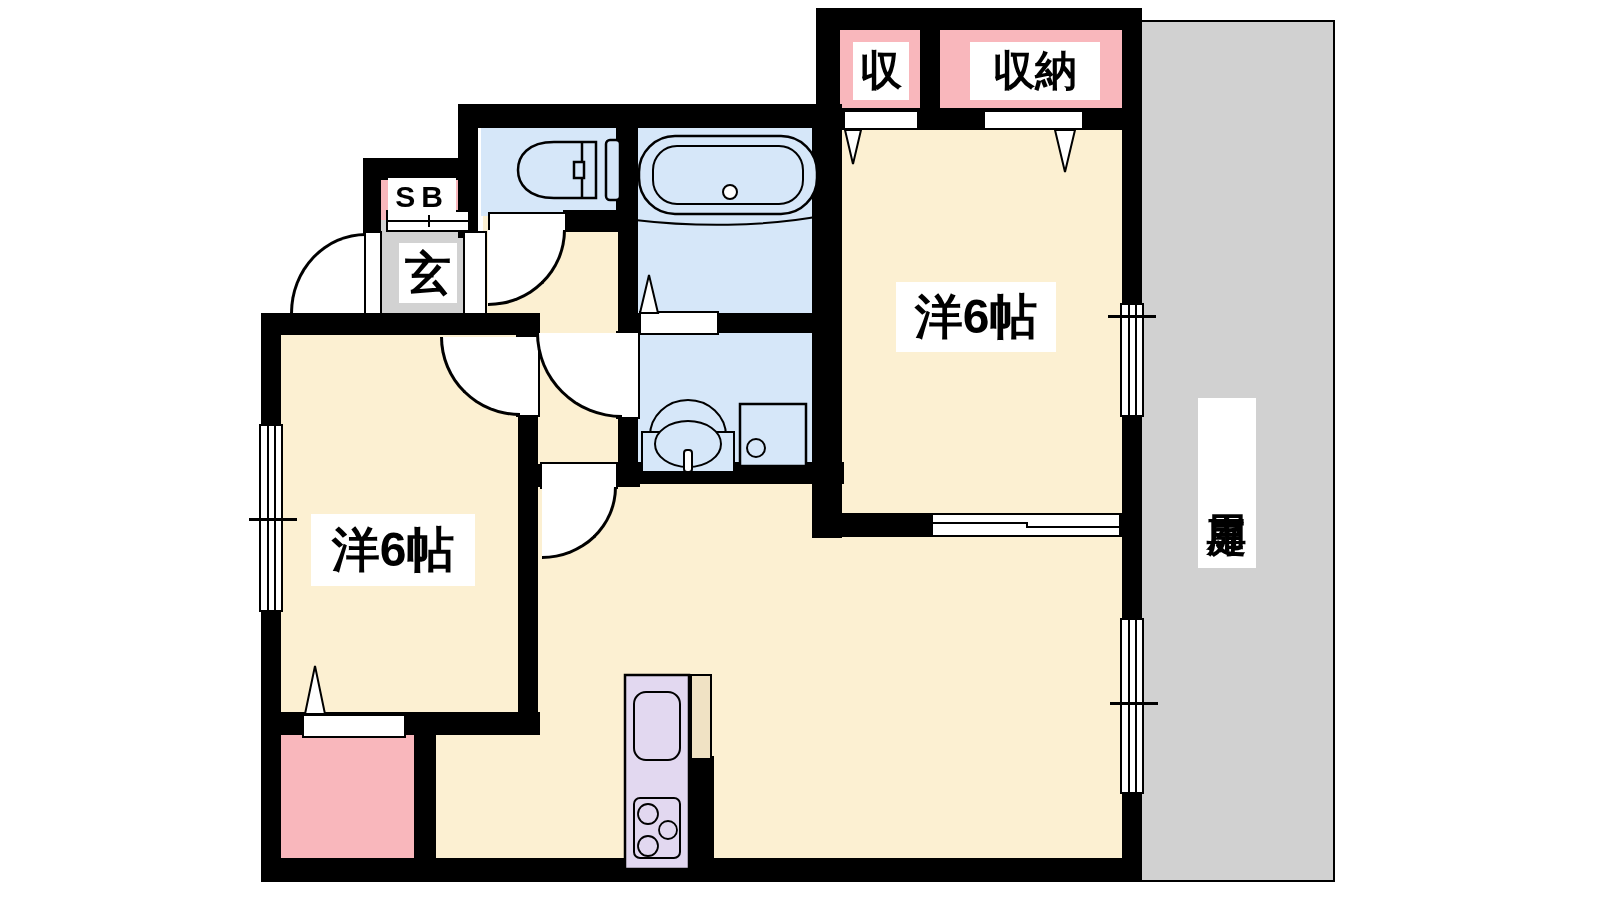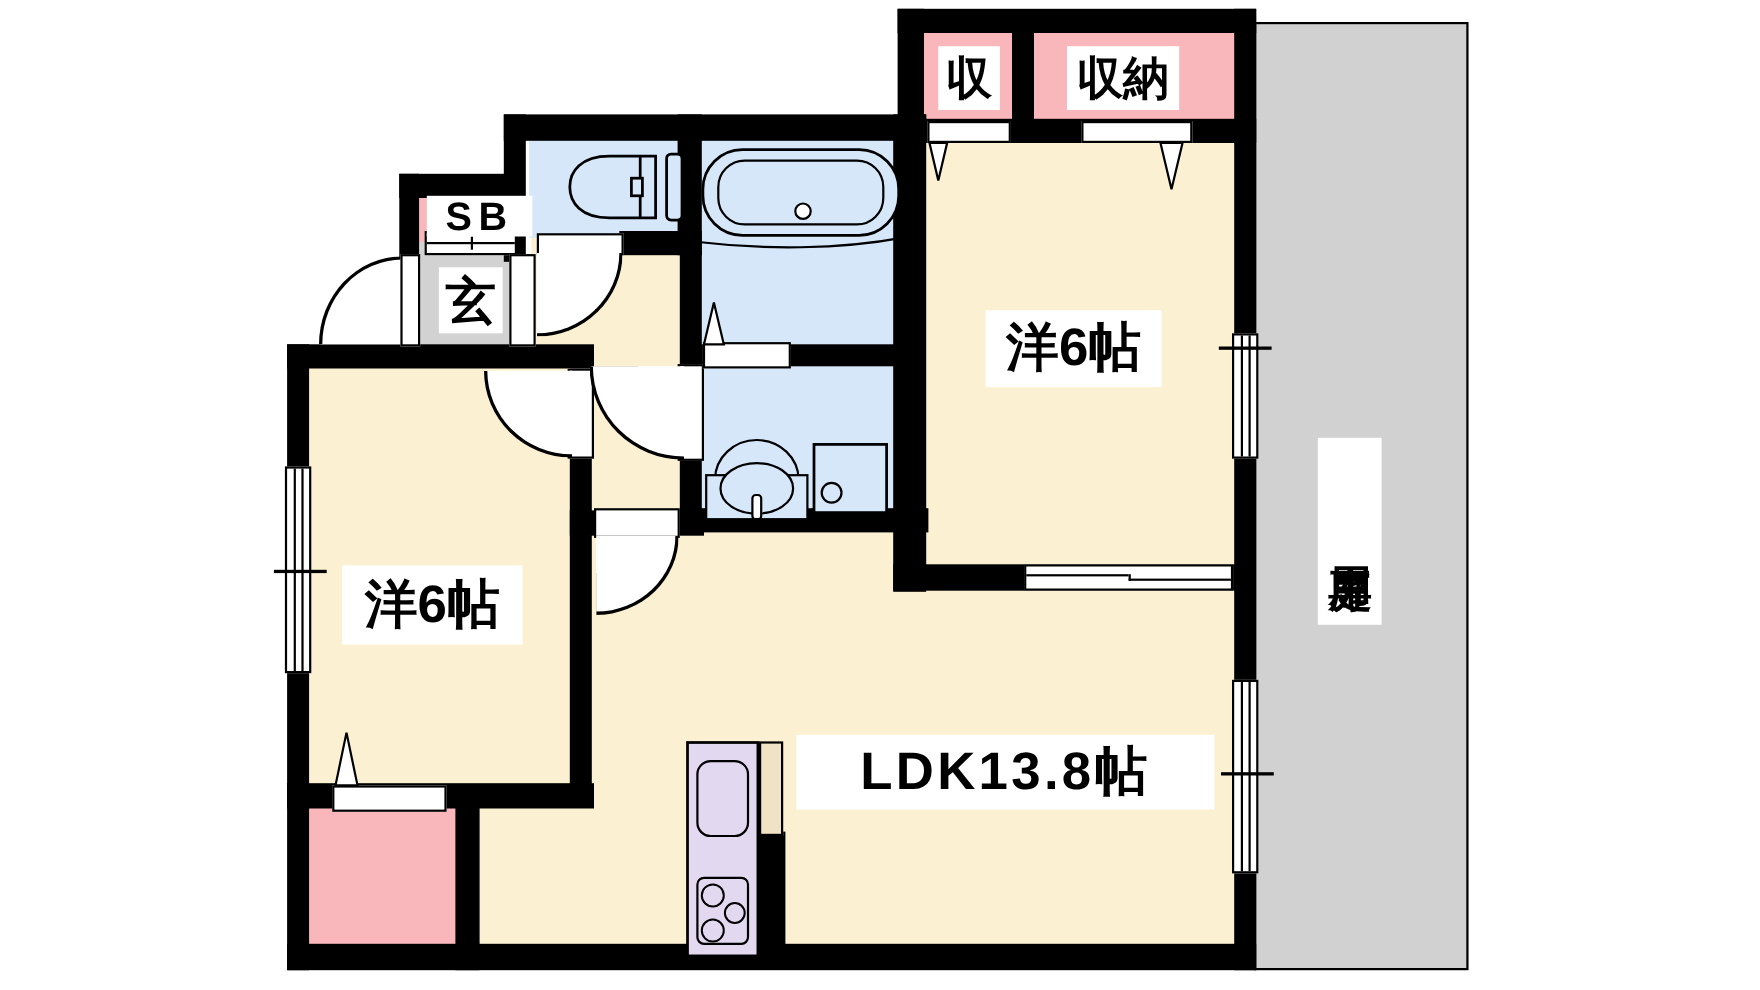--- a/index.html
+++ b/index.html
@@ -150,21 +150,20 @@
   <svg class="fx" style="left:622px;top:672px;" width="72" height="200">
     <rect x="3" y="3" width="64" height="194" fill="var(--c-kitchen-lavender,#E2D8F0)" stroke="#000" stroke-width="2.5"></rect>
     <rect x="12" y="20" width="46" height="68" rx="12" fill="var(--c-kitchen-lavender,#E2D8F0)" stroke="#000" stroke-width="2"></rect>
     <rect x="12" y="126" width="46" height="60" rx="6" fill="var(--c-kitchen-lavender,#E2D8F0)" stroke="#000" stroke-width="2"></rect>
     <circle cx="26" cy="142" r="10" fill="none" stroke="#000" stroke-width="1.8"></circle>
     <circle cx="46" cy="158" r="9" fill="none" stroke="#000" stroke-width="1.8"></circle>
     <circle cx="26" cy="174" r="10" fill="none" stroke="#000" stroke-width="1.8"></circle>
   </svg>
 
   <div class="lbl" style="left:853px;top:42px;width:56px;height:58px;font-size:42px;">収</div>
-  <div class="lbl" style="left:970px;top:42px;width:102px;height:58px;font-size:42px;">収納</div>
+  <div class="lbl" style="left:970px;top:42px;width:130px;height:58px;font-size:42px;">収納</div>
   <div class="lbl" style="left:896px;top:282px;width:160px;height:70px;font-size:48px;">洋6帖</div>
   <div class="lbl" style="left:311px;top:514px;width:164px;height:72px;font-size:48px;">洋6帖</div>
-  <div class="lbl" style="left:724px;top:668px;width:380px;height:68px;font-size:48px;letter-spacing:3px;">LDK13.8帖</div>
-  <div class="lbl" style="left:388px;top:178px;width:96px;height:37px;font-size:36px;letter-spacing:6px;">SB</div>
+  <div class="lbl" style="left:388px;top:178px;width:68px;height:37px;font-size:30px;letter-spacing:6px;">SB</div>
   <div class="lbl" style="left:399px;top:243px;width:58px;height:60px;font-size:46px;">玄</div>
   <div class="lbl vert" style="left:1198px;top:398px;width:58px;height:170px;font-size:40px;">専用庭</div>
 
 </div>
 
 </body></html>

